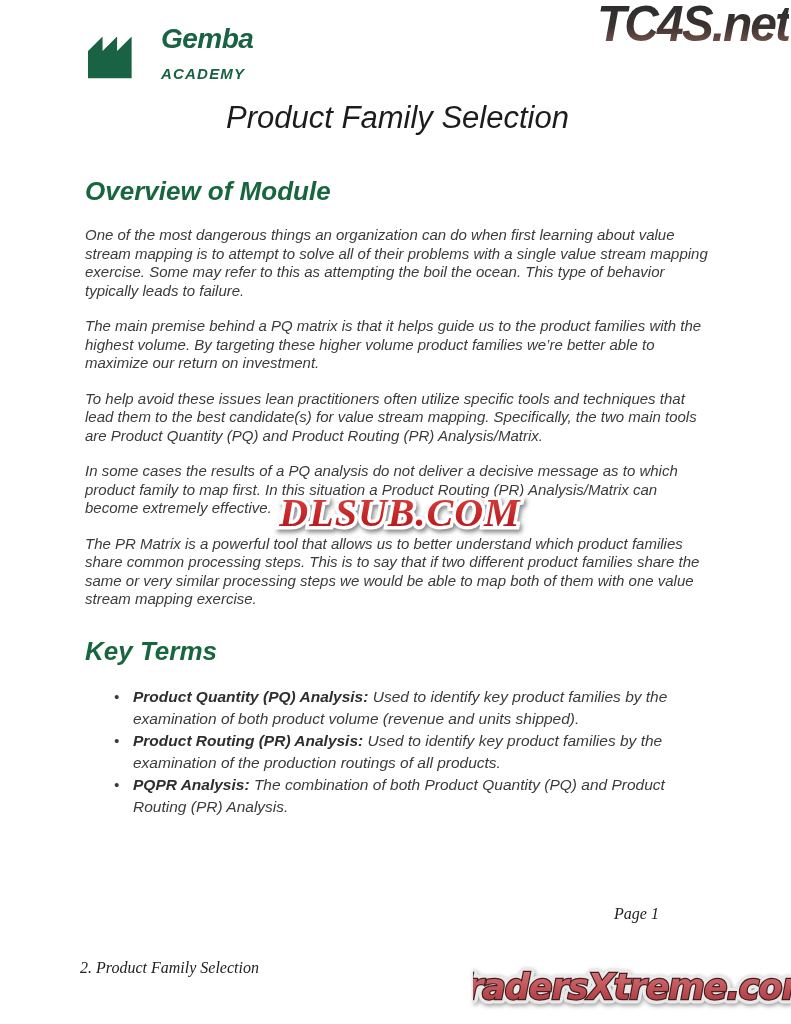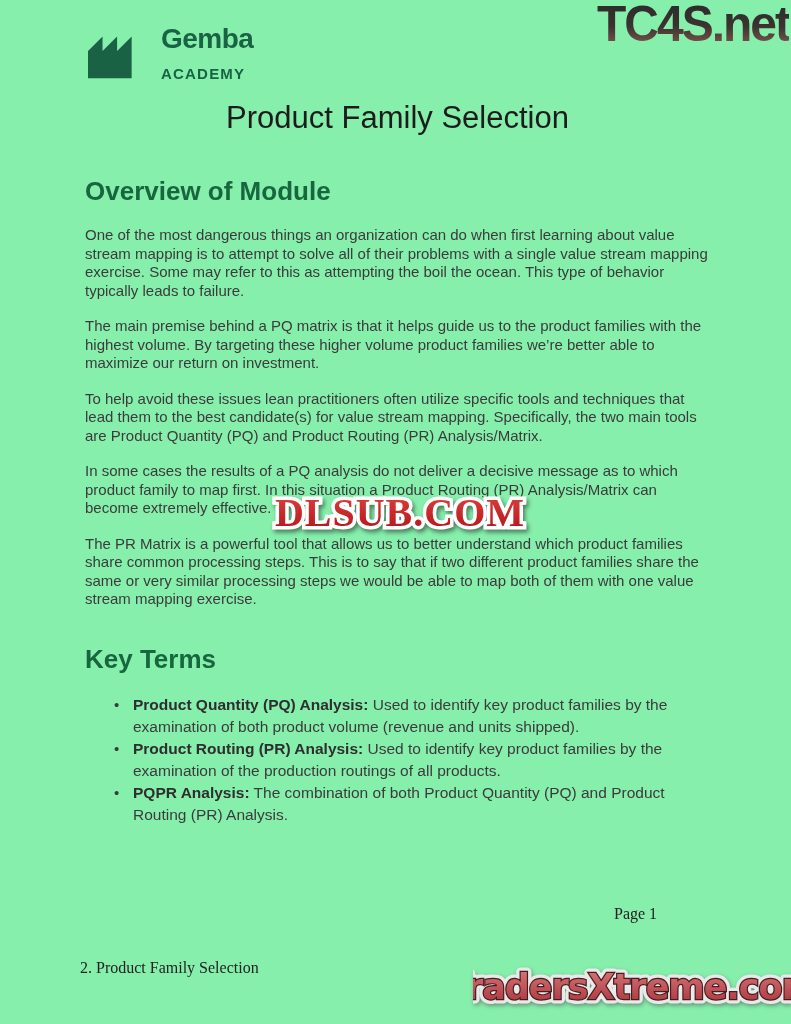--- a/index.html
+++ b/index.html
@@ -1,23 +1,24 @@
 <!DOCTYPE html>
 <html><head>
 <meta charset="utf-8">
 <style>
   html,body{margin:0;padding:0;background:#e8e8e8;}
   .page{
     position:relative;
     width:791px;height:1024px;
     margin:0 auto;
-    background:#86efac;
+    background:#ffffff;
     overflow:hidden;
     font-family:"Liberation Sans",sans-serif;
     color:#383838;
+    font-style:italic;
   }
   
   .logo{
     position:absolute;top:25px;left:88px;
     display:flex;align-items:center;gap:9px;
   }
   .logo svg{display:block;}
   .logo-text{line-height:1;}
   .logo-name{
     font-size:28px;font-weight:bold;color:#1a6244;letter-spacing:-0.5px;
@@ -36,21 +37,21 @@
   .doc{position:absolute;inset:0;padding:0 81px 0 85px;}
   .title{
     margin:100px 0 0 0;
     text-align:center;
     font-size:31px;font-weight:400;color:#1c1c1c;letter-spacing:0;
   }
   .h-green{
     font-size:26px;font-weight:bold;color:#17663e;margin:0;
   }
   .h-overview{margin-top:40px;}
-  .h-keyterms{margin-top:35px;}
+  .h-keyterms{margin-top:27px;}
   .para{
     margin:17px 0 0 0;
     font-size:15px;line-height:18.5px;color:#3b3b3b;
     text-align:left;
   }
   .para-first{margin-top:19px;}
   
   .terms{
     margin:19px 0 0 0;padding:0 0 0 48px;list-style:none;
     font-size:15.5px;line-height:22px;color:#3b3b3b;

